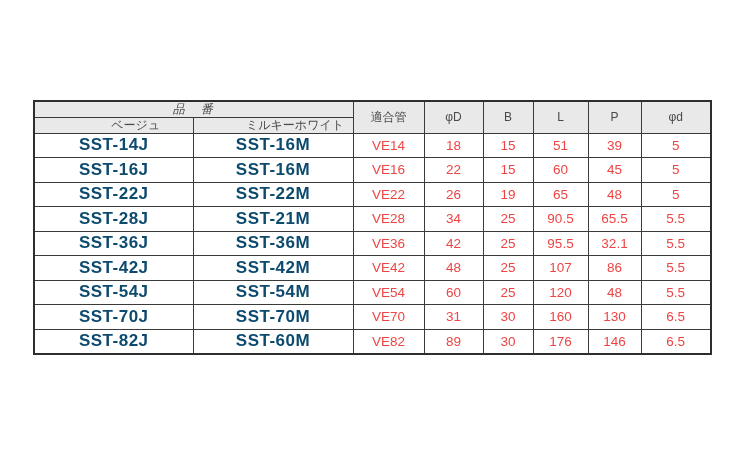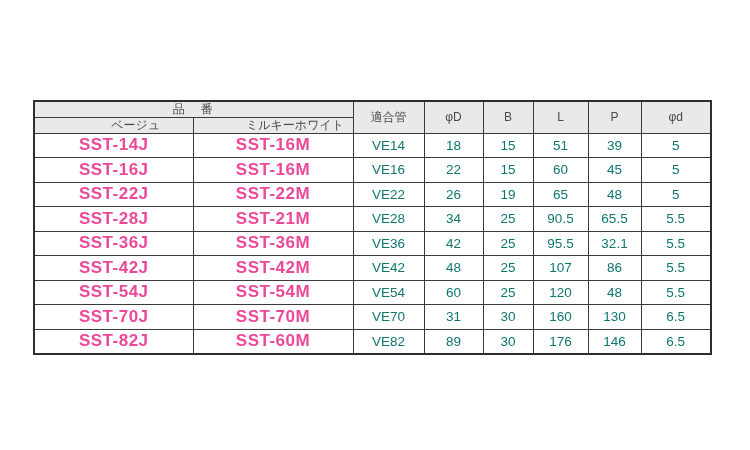--- a/index.html
+++ b/index.html
@@ -40,37 +40,38 @@
   .spec-table thead th {
     background: #e9e9e9;
     color: #4a4a4a;
     font-weight: normal;
     font-size: 12px;
     line-height: 1;
   }
   th.hg {  
     letter-spacing: 2px;
     font-size: 12.5px;
+    font-style: italic;
   }
   th.pipe { font-size: 13px; }
   th.sym {
     font-size: 14px;
     color: #4c4c4c;
   }
   th.sub { font-size: 11px; padding-left: 44px; }
   .spec-table tbody tr { height: 24.5px; }
   td.bold {
     font-weight: bold;
     font-size: 17px;
-    color: #ec4899;
+    color: #0c4a6e;
     letter-spacing: 0.5px;
   }
   td.num {
     font-size: 13.5px;
-    color: #0f766e;
+    color: #ef4444;
   }
 </style>
 </head>
 <body>
 
 <div class="page">
   <table class="spec-table">
     <colgroup>
       <col style="width:159px">
       <col style="width:160px">

